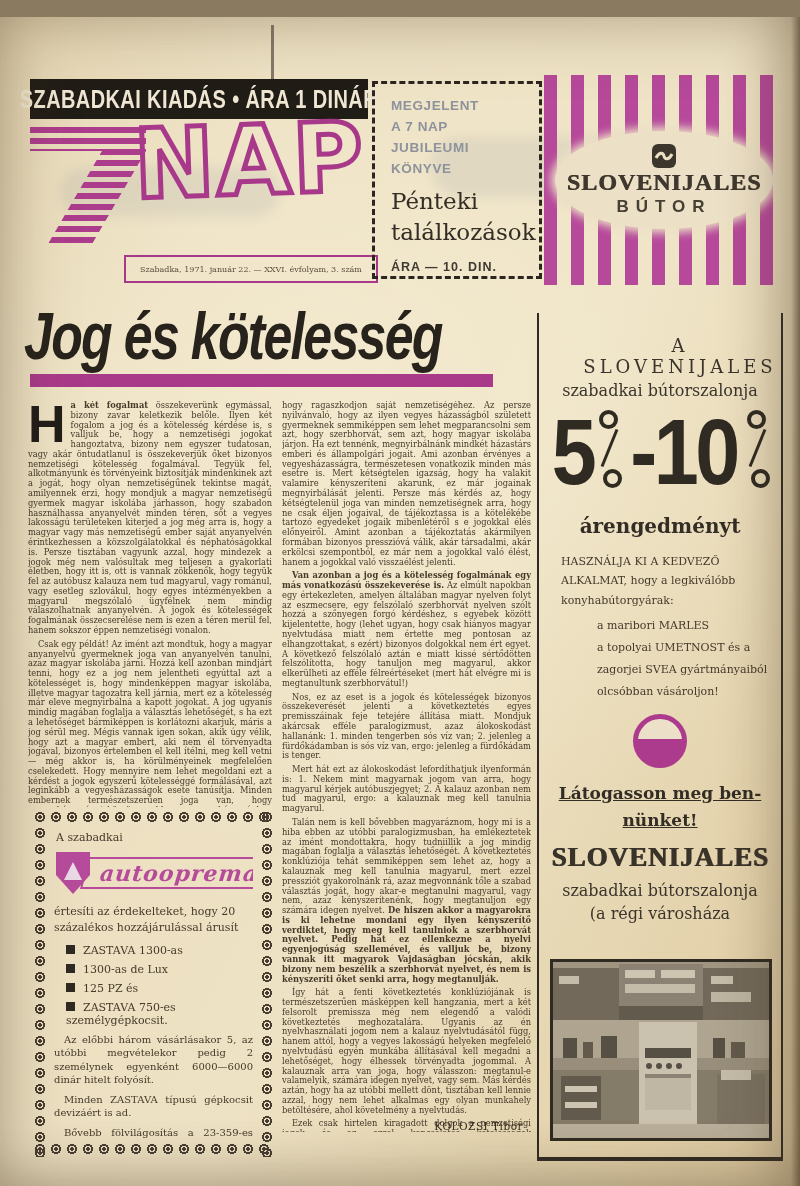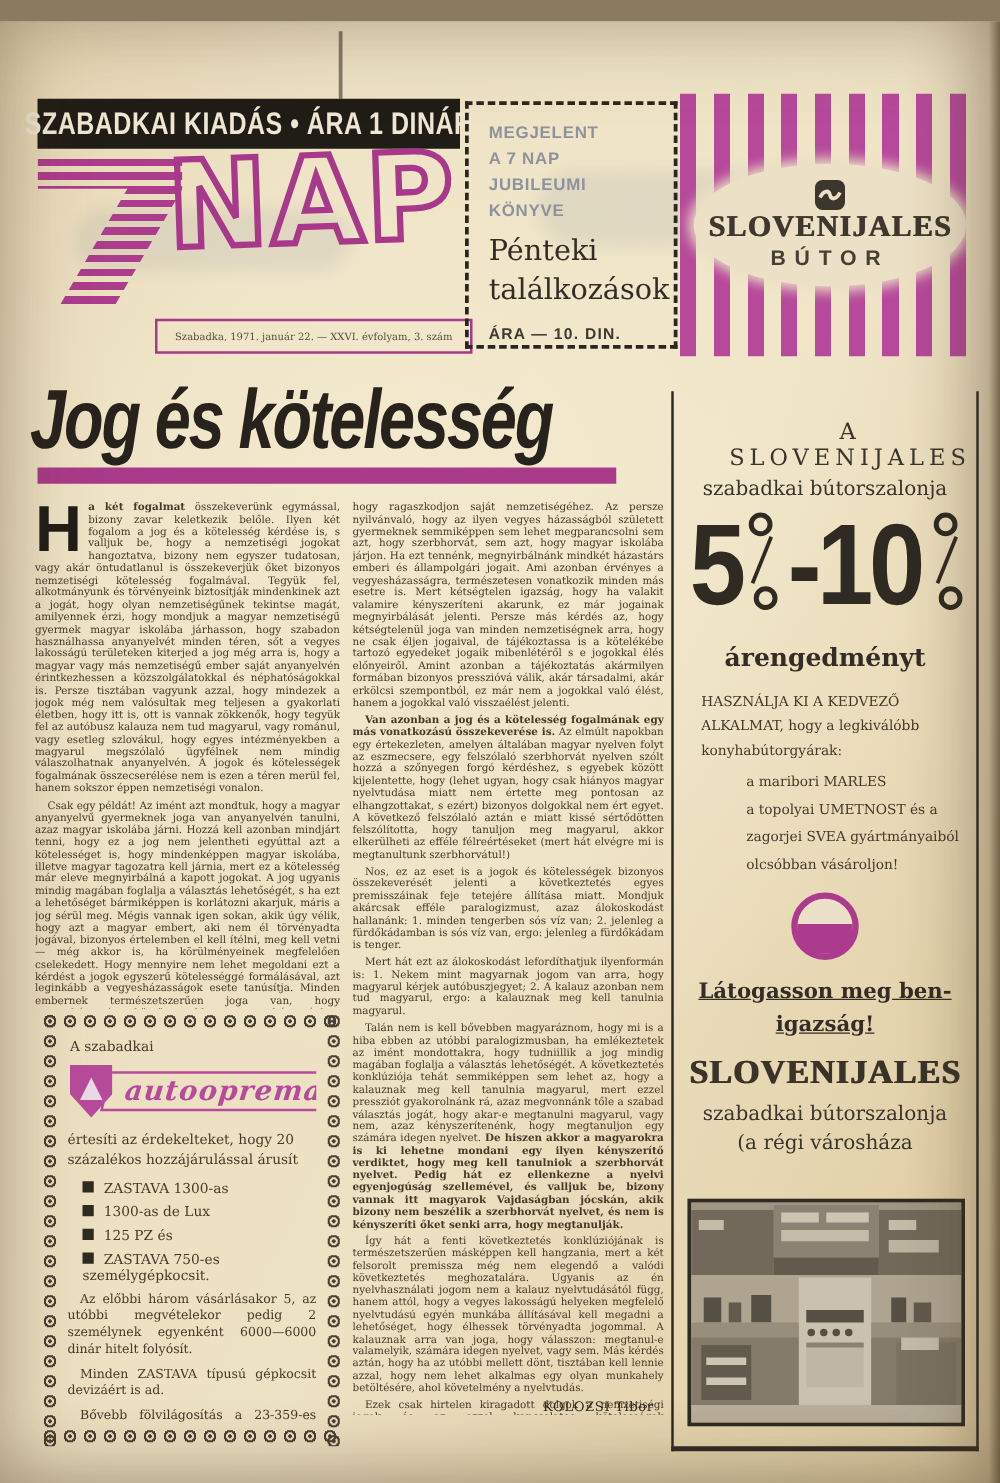--- a/index.html
+++ b/index.html
@@ -231,21 +231,21 @@
       </div>
       <div class="disc-label">árengedményt</div>
       <div class="salon-p">HASZNÁLJA KI A KEDVEZŐ ALKALMAT, hogy a legkiválóbb konyhabútorgyárak:</div>
       <div class="maker">a maribori MARLES</div>
       <div class="maker">a topolyai UMETNOST és a</div>
       <div class="maker">zagorjei SVEA gyártmányaiból</div>
       <div class="maker">olcsóbban vásároljon!</div>
       <div class="ring"></div>
       <div class="visit">
         <div>Látogasson meg ben-</div>
-        <div>igazság!</div>
+        <div>nünket!</div>
       </div>
       <div class="salon-brand">SLOVENIJALES</div>
       <div class="salon-sub">
         <div>szabadkai bútorszalonja</div>
         <div>(a régi városháza</div>
 
       </div>
     </div>
     <div class="photo">
       <svg viewBox="0 0 216 176" width="216" height="176">

